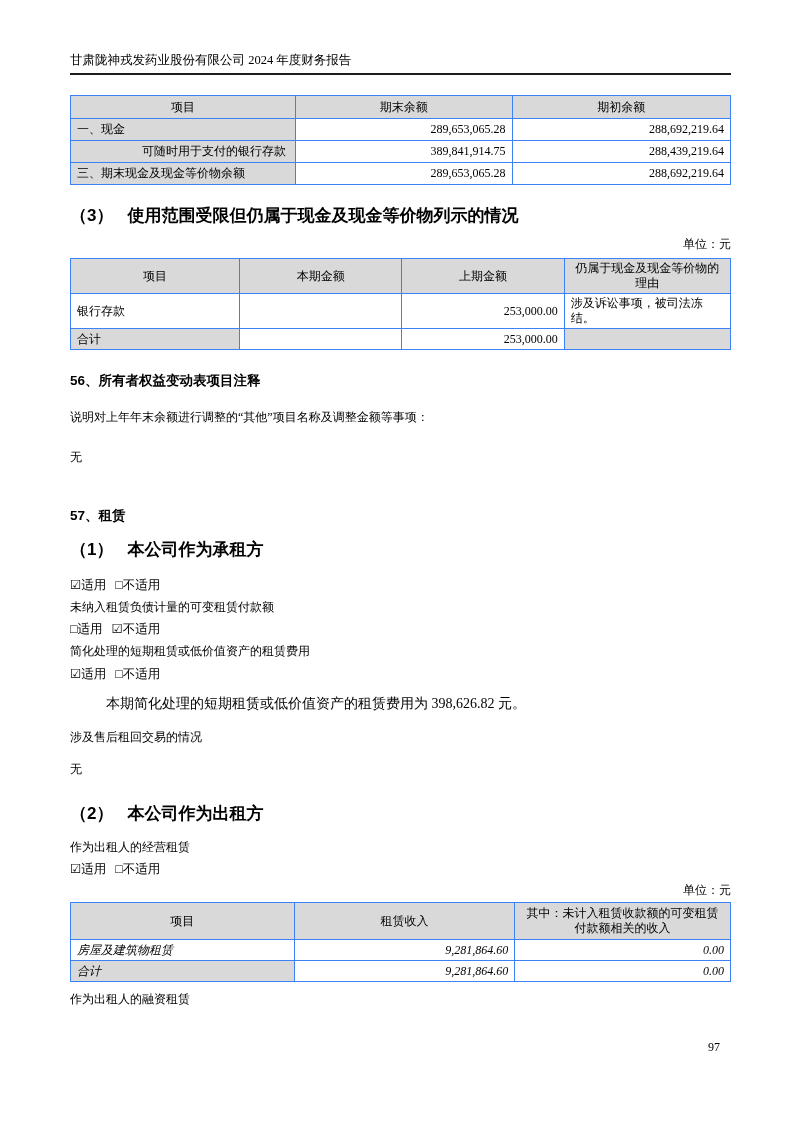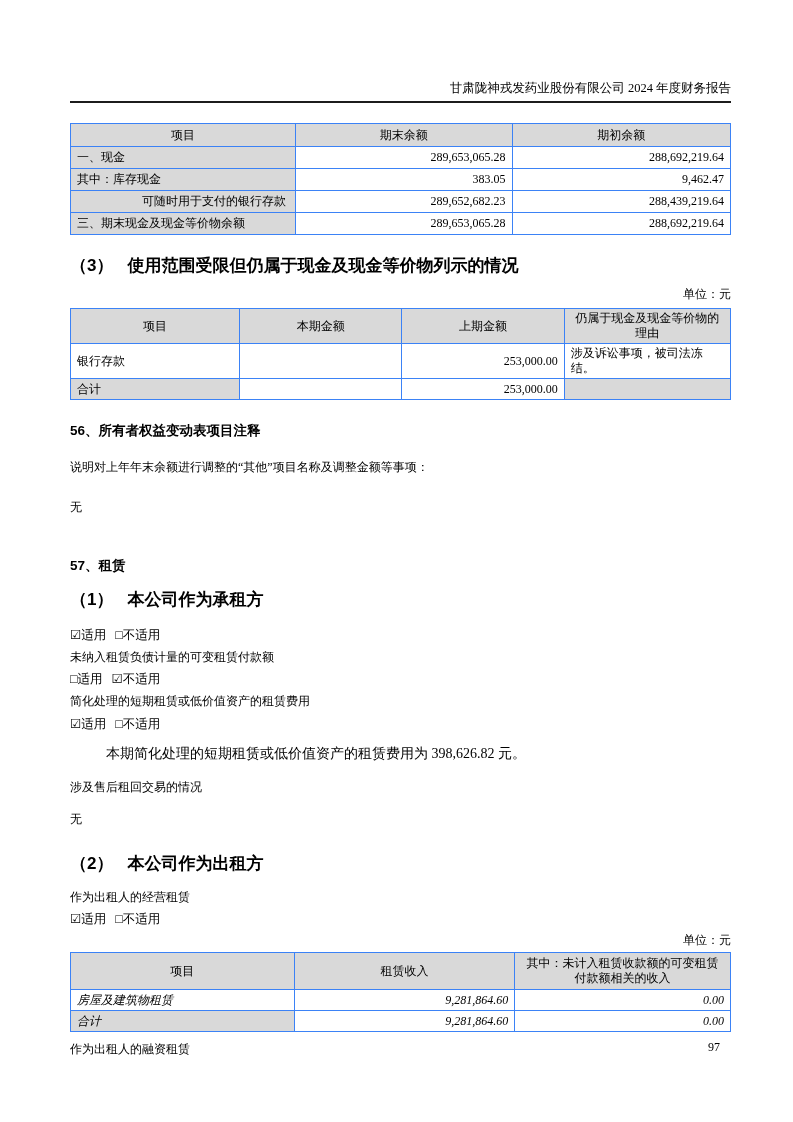--- a/index.html
+++ b/index.html
@@ -10,21 +10,21 @@
   }
   .page {
     position:relative;
     width:793px; height:1122px;
     box-sizing:border-box;
     padding:52px 62px 0 70px;
     background:#fff;
     overflow:hidden;
   }
   
-  .doc-header { text-align:right; font-size:12.5px; line-height:16px;margin-top:28px; }
+  .doc-header { text-align:left; font-size:12.5px; line-height:16px; }
   .header-rule { margin-top:5px; border:none; border-top:2.2px solid #1c1c1c; }
 
   
   table { width:100%; border-collapse:collapse; table-layout:fixed; }
   td, th { border:1px solid #3b82f6; font-size:12px; font-weight:normal; padding:2px 6px; vertical-align:middle; box-sizing:border-box; line-height:15px; }
   th { text-align:center; }
   .gray { background:#d9d9d9; }
   .num { text-align:right; }
   .lbl { text-align:left; }
   .indent2 { padding-left:68px;text-align:center; }
@@ -89,27 +89,22 @@
       <th class="gray">项目</th>
       <th class="gray">期末余额</th>
       <th class="gray">期初余额</th>
     </tr>
     <tr>
       <td class="gray lbl">一、现金</td>
       <td class="num">289,653,065.28</td>
       <td class="num">288,692,219.64</td>
     </tr>
     <tr>
-      <td class="gray lbl">其中：库存现金</td>
-      <td class="num">383.05</td>
-      <td class="num">9,462.47</td>
-    </tr>
-    <tr>
       <td class="gray lbl indent2">可随时用于支付的银行存款</td>
-      <td class="num">289,652,682.23</td>
+      <td class="num">389,841,914.75</td>
       <td class="num">288,439,219.64</td>
     </tr>
     <tr>
       <td class="gray lbl">三、期末现金及现金等价物余额</td>
       <td class="num">289,653,065.28</td>
       <td class="num">288,692,219.64</td>
     </tr>
   </tbody>
     </table>
 

